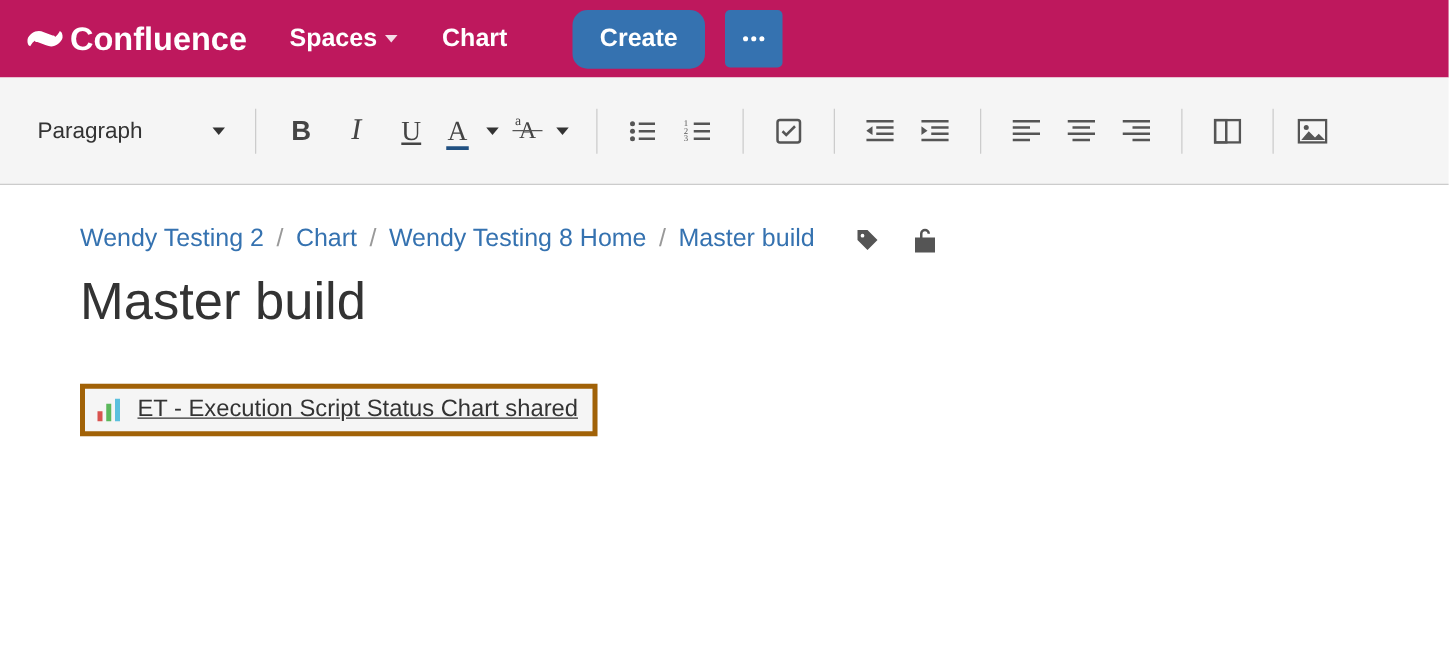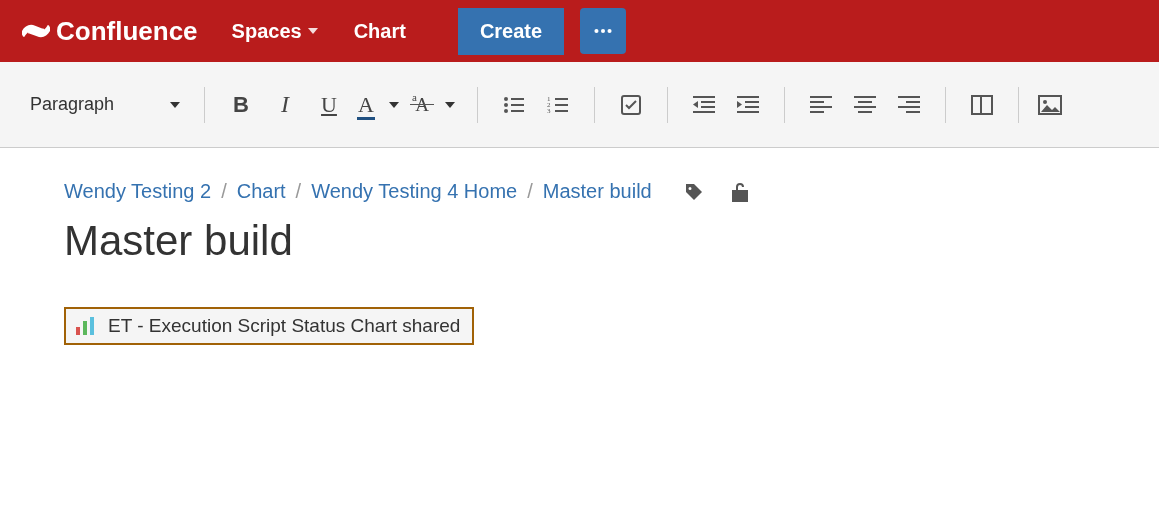--- a/index.html
+++ b/index.html
@@ -1,20 +1,20 @@
 <!DOCTYPE html>
 <html><head>
   <meta charset="utf-8">
   <style>
     * { margin: 0; padding: 0; box-sizing: border-box; }
     body { font-family: Arial, Helvetica, sans-serif; background: #fff; width: 1159px; height: 526px; overflow: hidden; }
 
     
     .topnav {
-      background: #b91c1c;
+      background: #be185d;
       height: 62px;
       display: flex;
       align-items: center;
       padding: 0 22px;
       gap: 12px;
     }
     .logo-wrap {
       display: flex;
       align-items: center;
       gap: 6px;
@@ -42,21 +42,21 @@
       border-top: 6px solid #fff;
       opacity: 0.85;
     }
     .create-btn {
       background: #3572b0;
       color: #fff;
       font-size: 20px;
       font-weight: bold;
       padding: 12px 22px;
       border: none;
-      border-radius: 0;
+      border-radius: 12px;
       cursor: pointer;
       margin-left: 28px;
     }
     .more-btn {
       background: #3572b0;
       color: #fff;
       padding: 12px 14px;
       border: none;
       border-radius: 4px;
       cursor: pointer;
@@ -144,27 +144,28 @@
     .page-title {
       font-size: 42px;
       color: #333;
       font-weight: normal;
       margin-top: 14px;
     }
     .macro-chip {
       display: inline-flex;
       align-items: flex-end;
       gap: 8px;
-      border: 2px solid #a16207;
+      border: 4px solid #a16207;
       background: #f5f5f5;
       padding: 6px 12px 6px 8px;
       margin-top: 42px;
       font-size: 19px;
       color: #333;
       cursor: pointer;
+      text-decoration: underline;
     }
     .macro-icon-box {
       width: 26px; height: 22px; position:relative;
     }
   </style>
 </head>
 <body>
 
 <div class="topnav">
   <div class="logo-wrap">
@@ -315,21 +316,21 @@
       </svg>
   </div>
 </div>
 
 <div class="content">
   <div class="breadcrumbs">
     <a>Wendy Testing 2</a>
     <span class="sep">/</span>
     <a>Chart</a>
     <span class="sep">/</span>
-    <a>Wendy Testing 4 Home</a>
+    <a>Wendy Testing 8 Home</a>
     <span class="sep">/</span>
     <a>Master build</a>
     <span class="bc-icons">
       <svg width="20" height="20" viewBox="0 0 20 20" style="cursor:pointer">
           <path fill="#555" d="M2 2h8l8 8-8 8-8-8V2zm4 3a1.5 1.5 0 100 3 1.5 1.5 0 000-3z"></path>
         </svg>
       <svg width="20" height="22" viewBox="0 0 20 22" style="cursor:pointer">
           <path fill="#555" d="M6 9V6a4 4 0 018 0h-2a2 2 0 00-4 0v3h10v12H2V9h4z"></path>
         </svg>
     </span>

